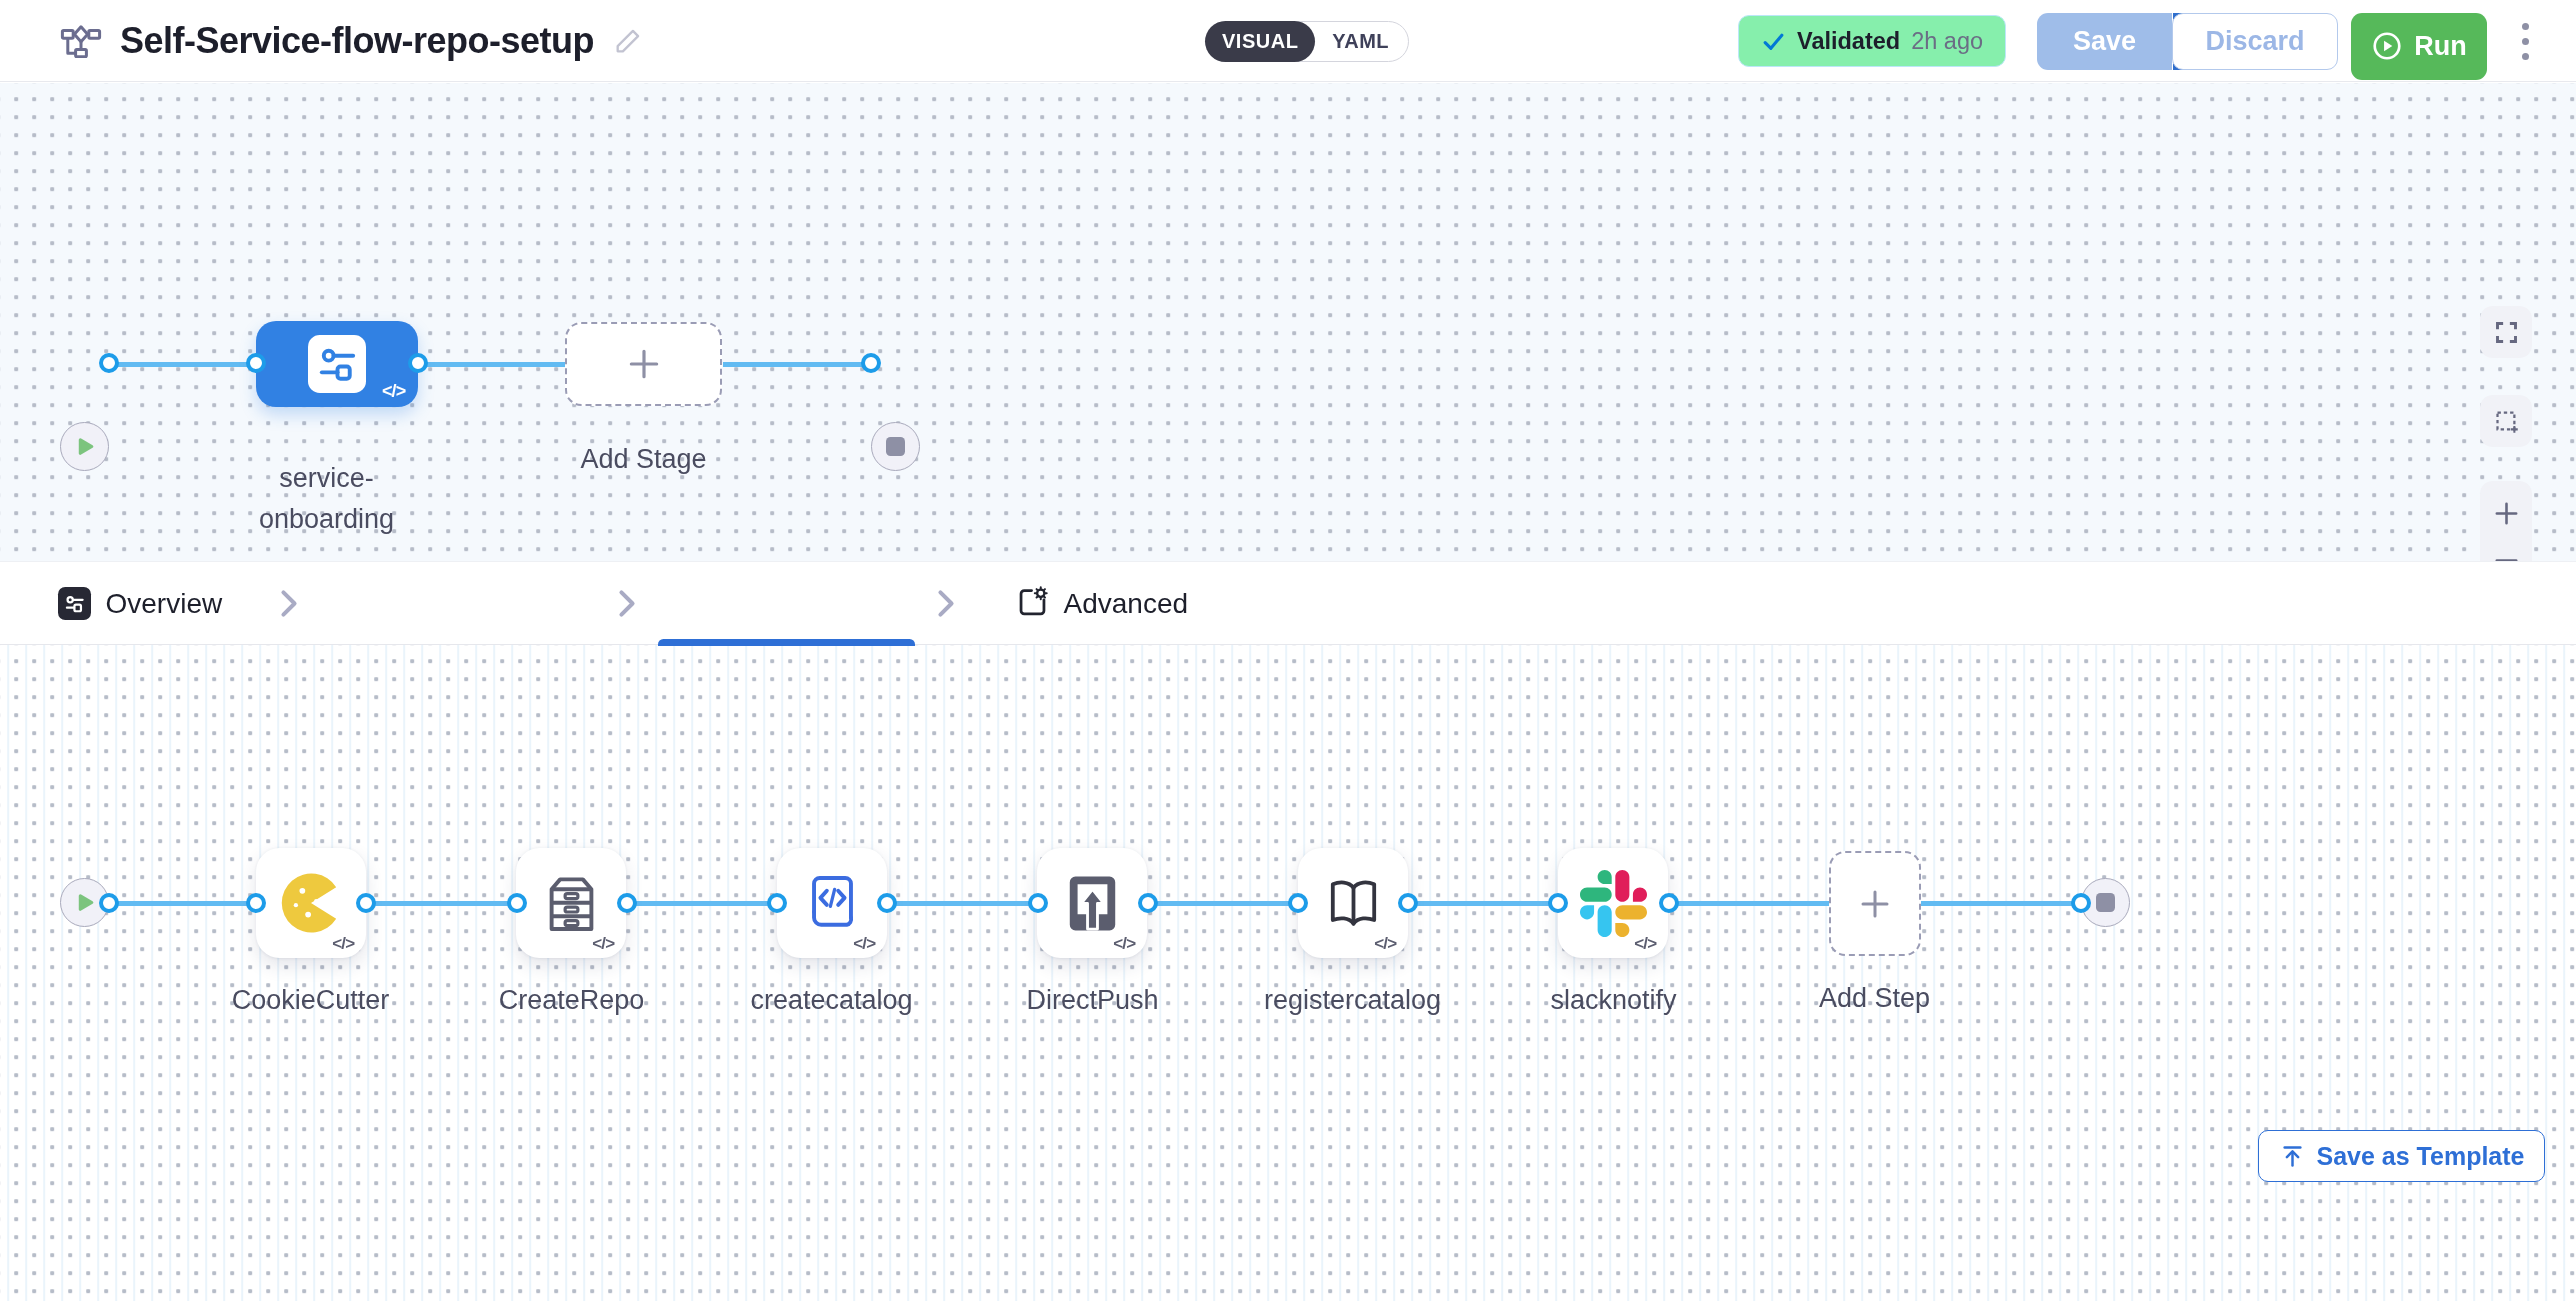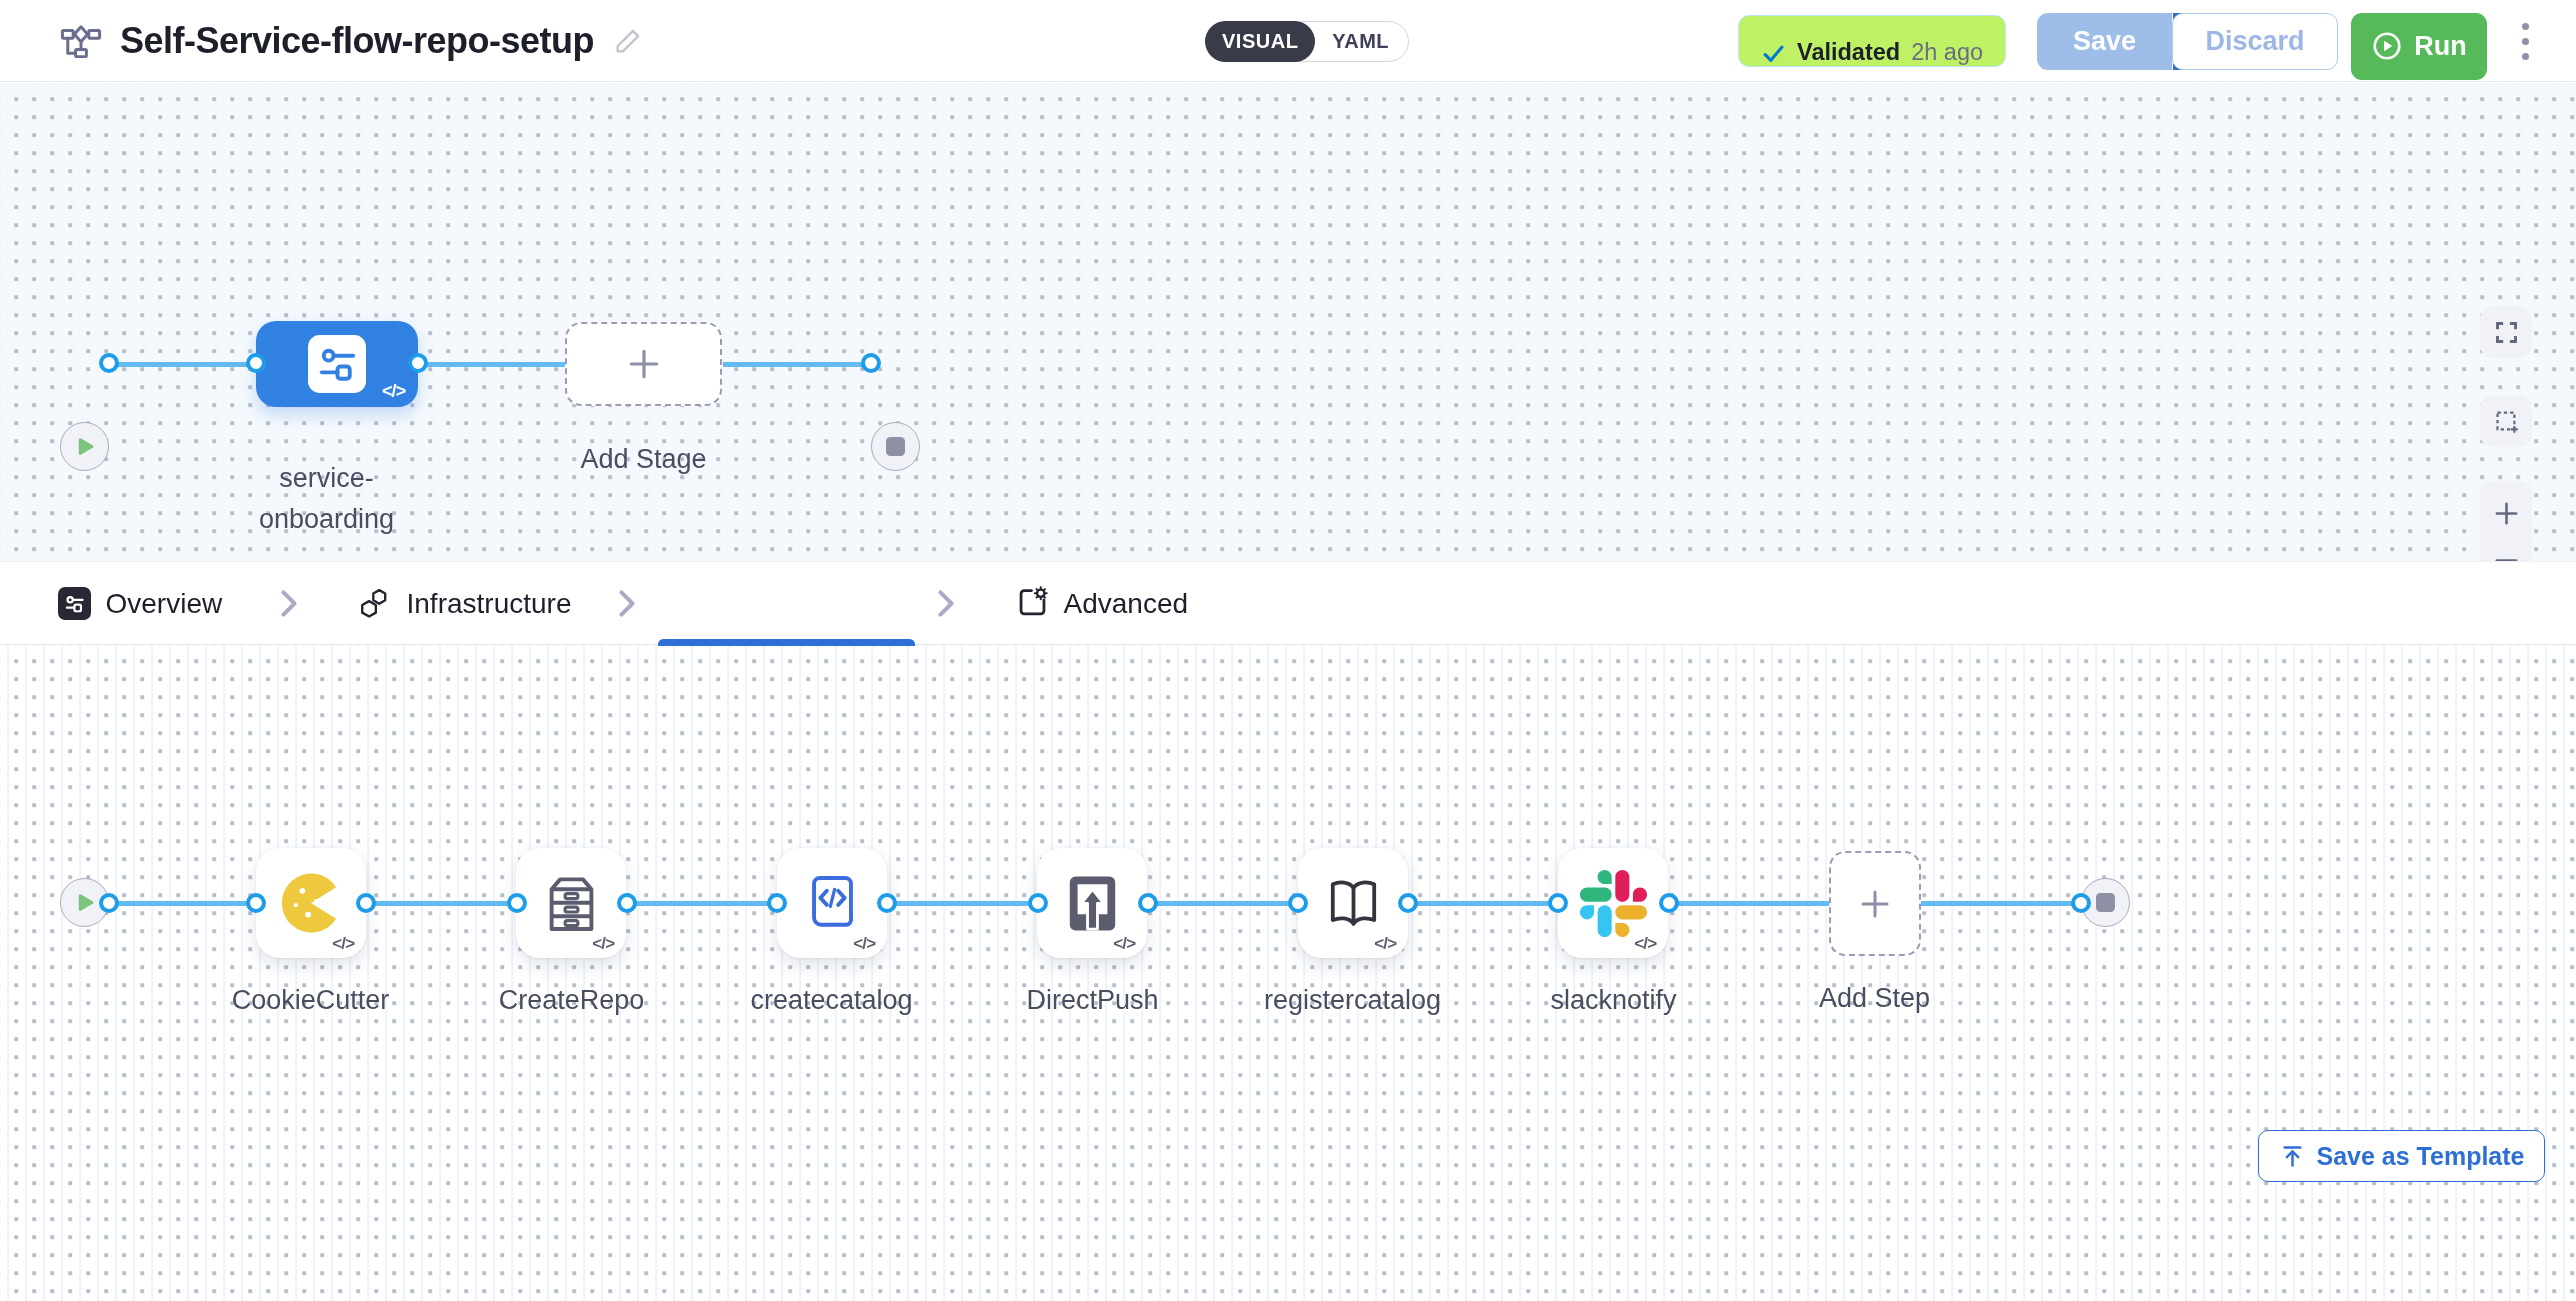--- a/index.html
+++ b/index.html
@@ -15,21 +15,21 @@
   .edit-btn { display:flex; align-items:center; cursor:pointer; }
 
   .view-toggle { position:absolute; left:1206px; top:21px; height:41px; display:flex; align-items:center;
                  border:1.8px solid #d4d5dd; border-radius:904px; background:#fff; }
   .toggle-seg { height:41px; margin:-1.8px; display:flex; align-items:center; justify-content:center;
                 font-size:20px; font-weight:700; letter-spacing:0.5px; border-radius:904px; cursor:pointer; }
   .toggle-visual { width:110px; background:#3a3b49; color:#fff; }
   .toggle-yaml { width:98px; color:#3f415a; }
 
   .validated-badge { position:absolute; left:1738px; top:15.4px; height:52px; padding:0 22px;
-                     display:flex; align-items:flex-end; gap:11px; background:#bef264;
+                     display:flex; align-items:center; gap:11px; background:#86efac;
                      border:1.8px solid #bce7f8; border-radius:11px; cursor:pointer; }
   .validated-text { font-size:23.5px; font-weight:700; color:#1d1f2b; }
   .validated-time { font-size:23.5px; color:#6b6d85; }
 
   .save-split { position:absolute; left:1993px; top:12.7px; height:57px; display:flex; }
   .save-main { width:136px; height:57px; background:#9fbde9; color:#fff; font-size:27px; font-weight:700;
                border:none; border-radius:11px 0 0 11px; cursor:pointer; border-right:1.8px solid #fff;margin-left:44px; }
   .save-caret { width:52px; height:57px; background:#2f6ecc; border:none; border-radius:0 11px 11px 0;
                 display:flex; align-items:center; justify-content:center; cursor:pointer; }
   .discard-btn { position:absolute; left:2172px; top:12.7px; width:166px; height:57px; background:#fff;
@@ -237,29 +237,20 @@
           <rect x="17.5" y="19.5" width="10" height="10" rx="2.4"></rect>
         </svg>
       </span>
       <span class="tab-label">Overview</span>
     </div>
 
     <svg class="tab-chevron" style="left:279px;" width="20" height="29" viewBox="0 0 16 26" fill="none" stroke="#a9abc4" stroke-width="3.6" stroke-linecap="round" stroke-linejoin="round">
       <polyline points="3,3 13,13 3,23"></polyline>
     </svg>
 
-    <div class="tab-item" style="left:358px;">
-      <span>
-        <svg width="34" height="34" viewBox="0 0 40 40" fill="none" stroke="#22242f" stroke-width="2.8" stroke-linejoin="round">
-          <path d="M25 6 L32 10 V18 L25 22 L18 18 V10 Z"></path>
-          <path d="M13 19 L21 23.5 V32.5 L13 37 L5 32.5 V23.5 Z"></path>
-        </svg>
-      </span>
-      <span class="tab-label">Infrastructure</span>
-    </div>
 
     <svg class="tab-chevron" style="left:617px;" width="20" height="29" viewBox="0 0 16 26" fill="none" stroke="#a9abc4" stroke-width="3.6" stroke-linecap="round" stroke-linejoin="round">
       <polyline points="3,3 13,13 3,23"></polyline>
     </svg>
 
 
     <svg class="tab-chevron" style="left:936px;" width="20" height="29" viewBox="0 0 16 26" fill="none" stroke="#a9abc4" stroke-width="3.6" stroke-linecap="round" stroke-linejoin="round">
       <polyline points="3,3 13,13 3,23"></polyline>
     </svg>
 

